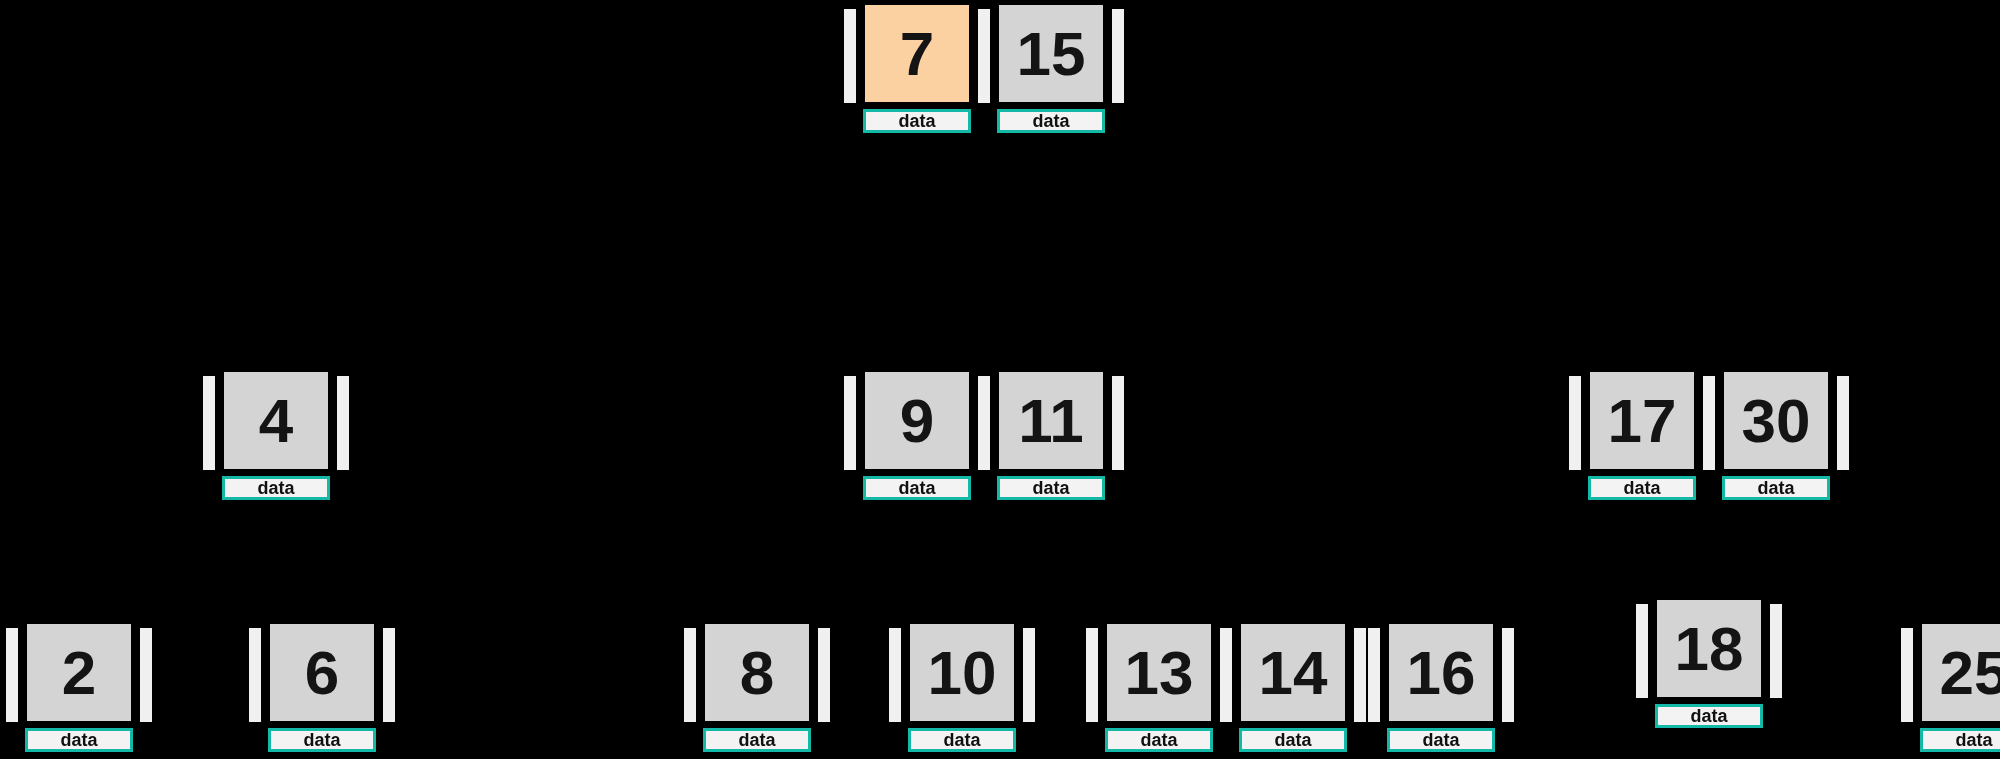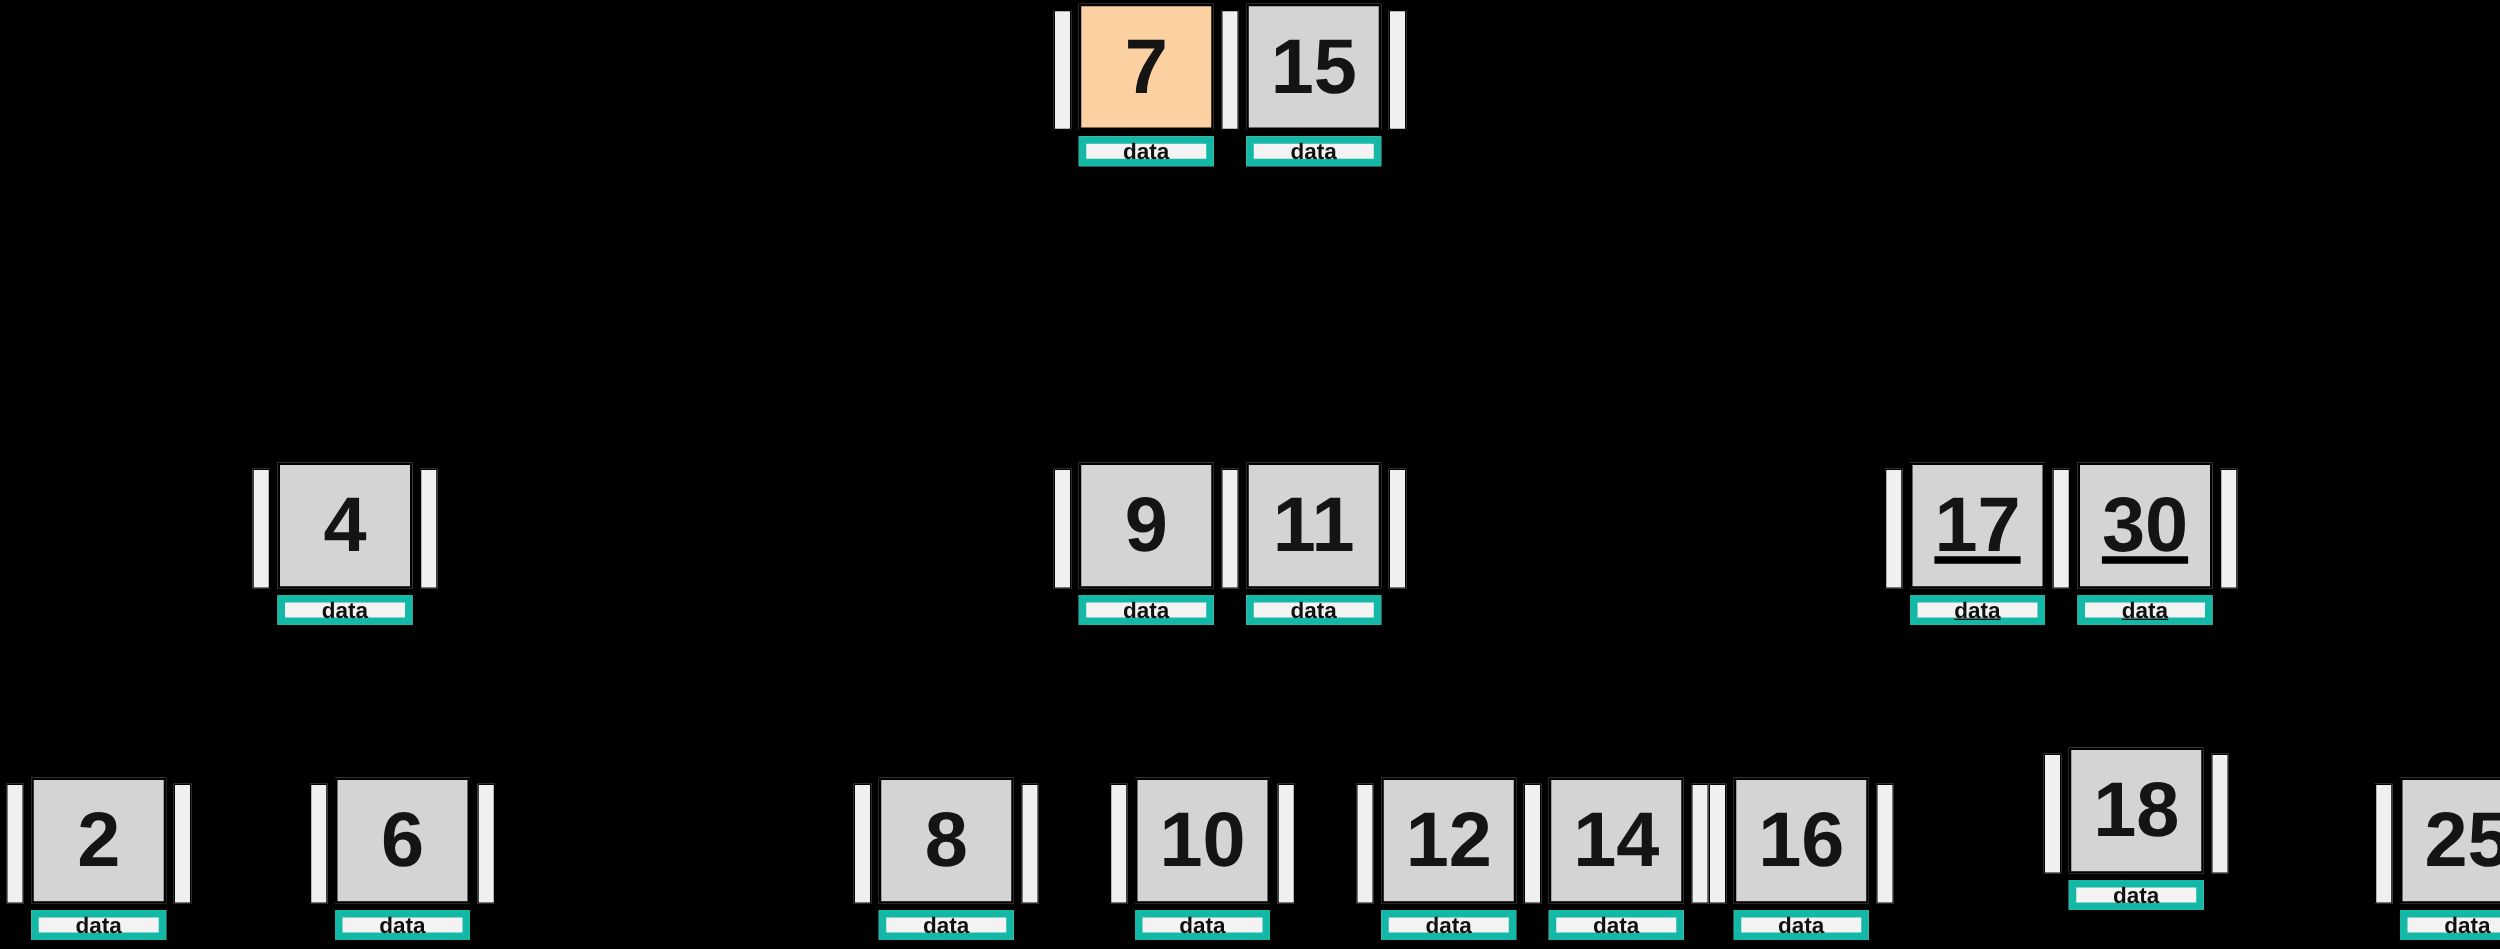--- a/index.html
+++ b/index.html
@@ -53,21 +53,21 @@
     margin-top: 5px;
   }
   .spc {
     width: 14px;
     height: 1px;
   }
   .databox {
     width: 108px;
     height: 24px;
     background: var(--data-fill, #f3f3f3);
-    border: 6px solid #14b8a6;
+    border: 3px solid #14b8a6;
     box-sizing: border-box;
     display: flex;
     align-items: center;
     justify-content: center;
     font-size: 18px;
     font-weight: 700;
     color: #111111;
     line-height: 1;
   }
 </style>
@@ -112,21 +112,21 @@
         <div class="ptr"></div>
       </div>
       <div class="datarow">
         <div class="spc"></div>
         <div class="databox">data</div>
         <div class="spc"></div>
         <div class="databox">data</div>
         <div class="spc"></div>
       </div>
     </div>
-    <div class="node" style="left: 1508px; top: 370px; text-decoration: underline;">
+    <div class="node" style="left: 1568px; top: 370px;">
       <div class="keyrow">
         <div class="ptr"></div>
         <div class="key">17</div>
         <div class="ptr"></div>
         <div class="key">30</div>
         <div class="ptr"></div>
       </div>
       <div class="datarow">
         <div class="spc"></div>
         <div class="databox">data</div>
@@ -179,21 +179,21 @@
       </div>
       <div class="datarow">
         <div class="spc"></div>
         <div class="databox">data</div>
         <div class="spc"></div>
       </div>
     </div>
     <div class="node" style="left: 1085px; top: 622px;">
       <div class="keyrow">
         <div class="ptr"></div>
-        <div class="key">12</div>
+        <div class="key">13</div>
         <div class="ptr"></div>
         <div class="key">14</div>
         <div class="ptr"></div>
       </div>
       <div class="datarow">
         <div class="spc"></div>
         <div class="databox">data</div>
         <div class="spc"></div>
         <div class="databox">data</div>
         <div class="spc"></div>

